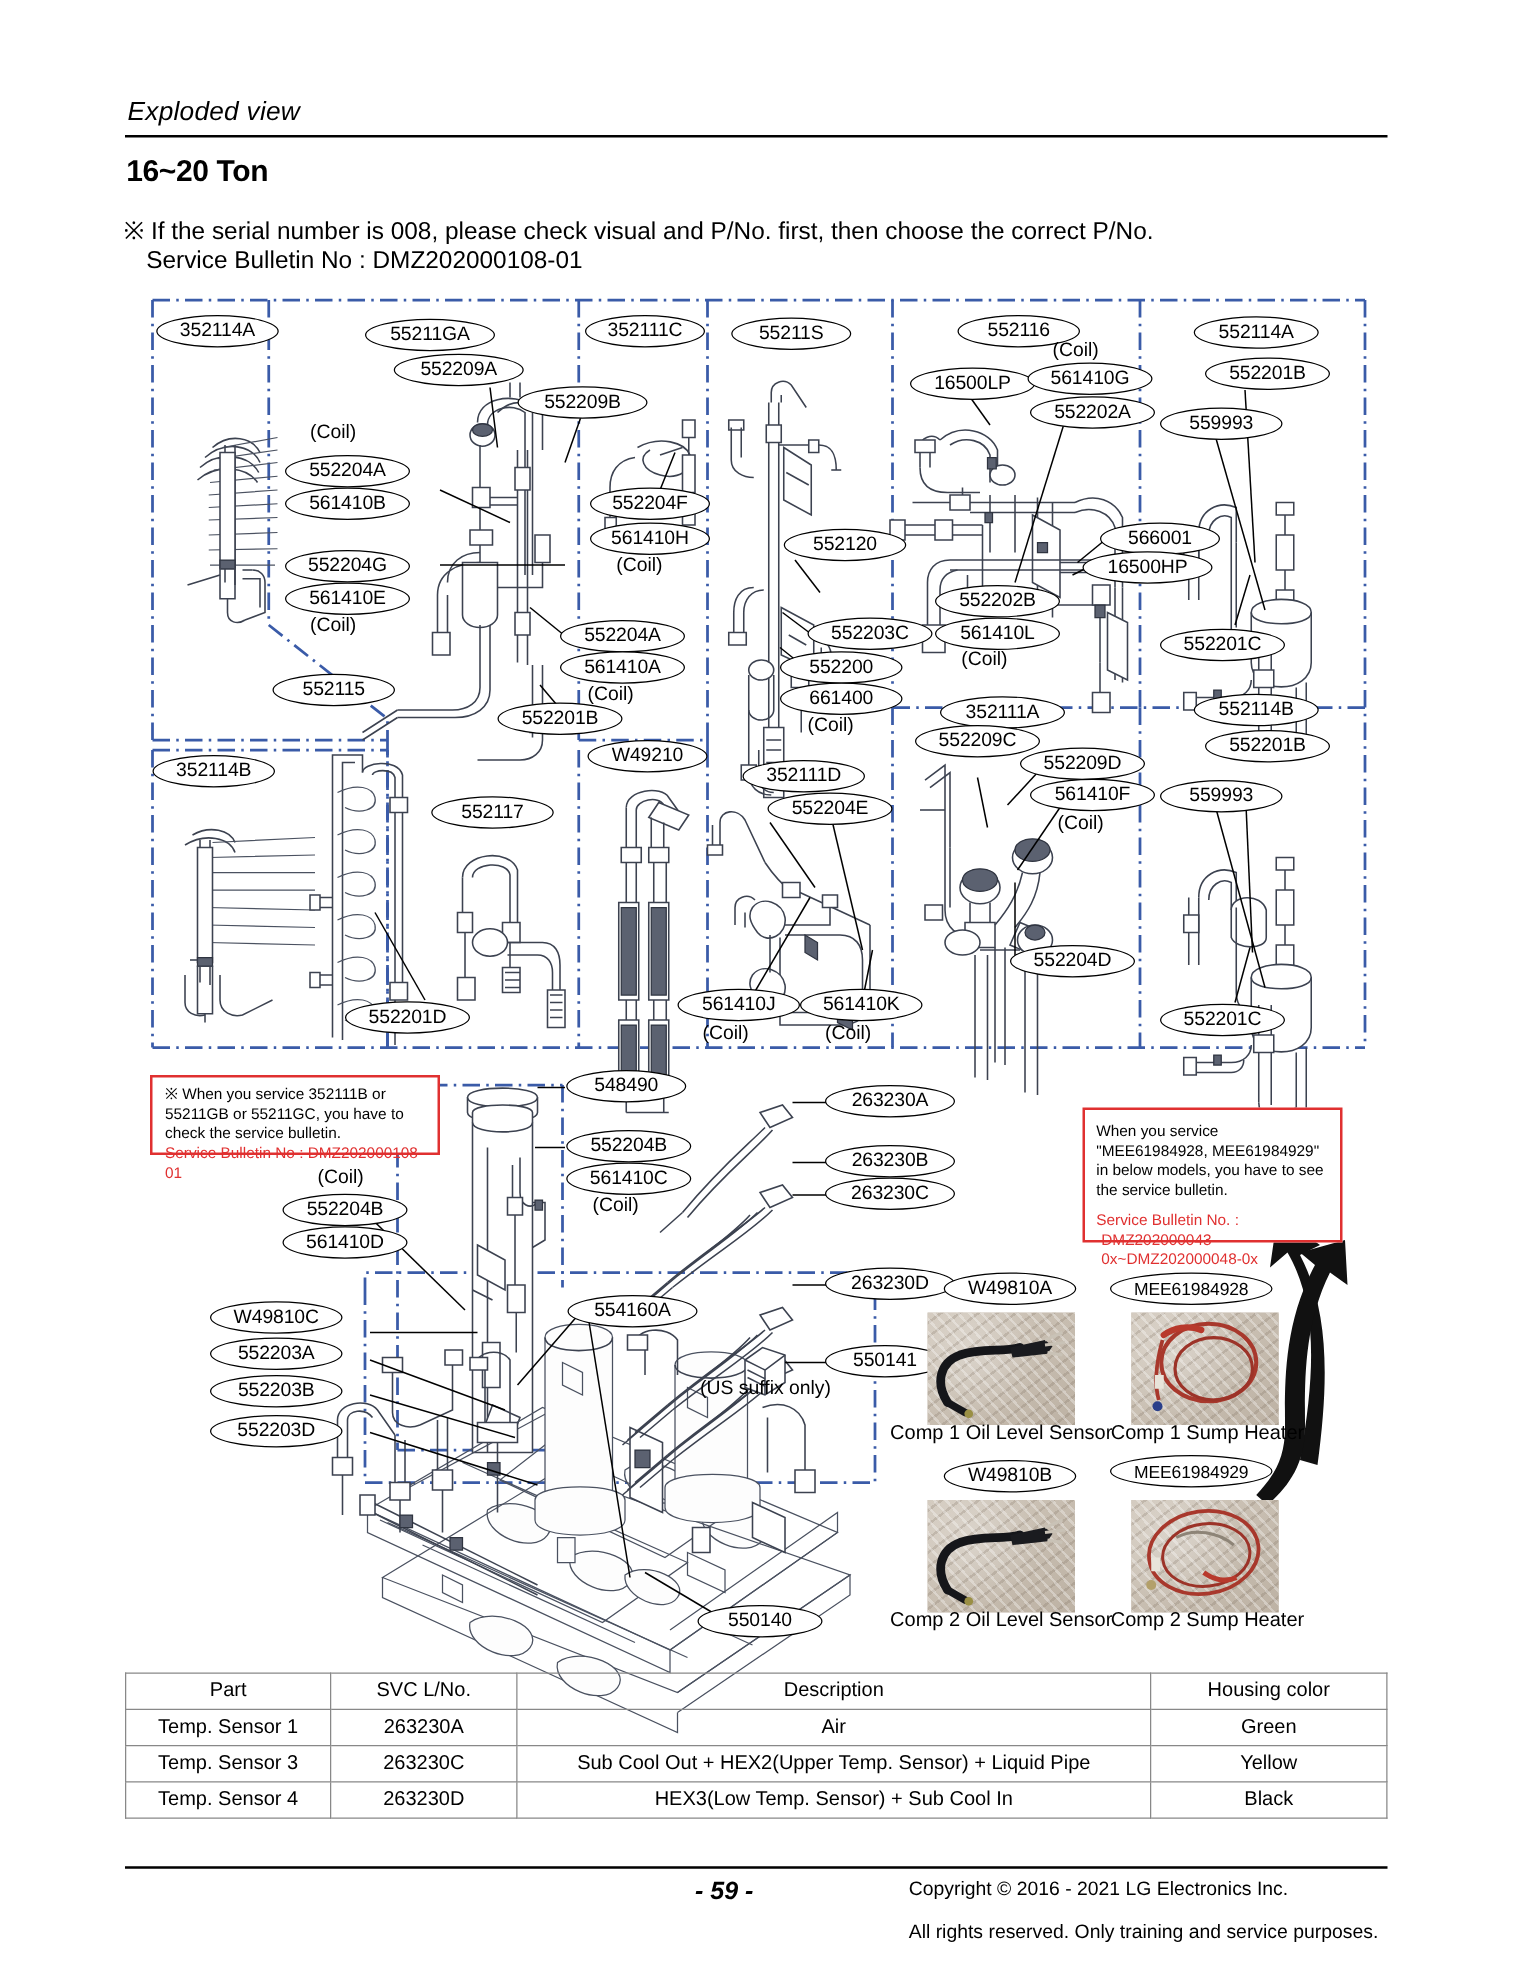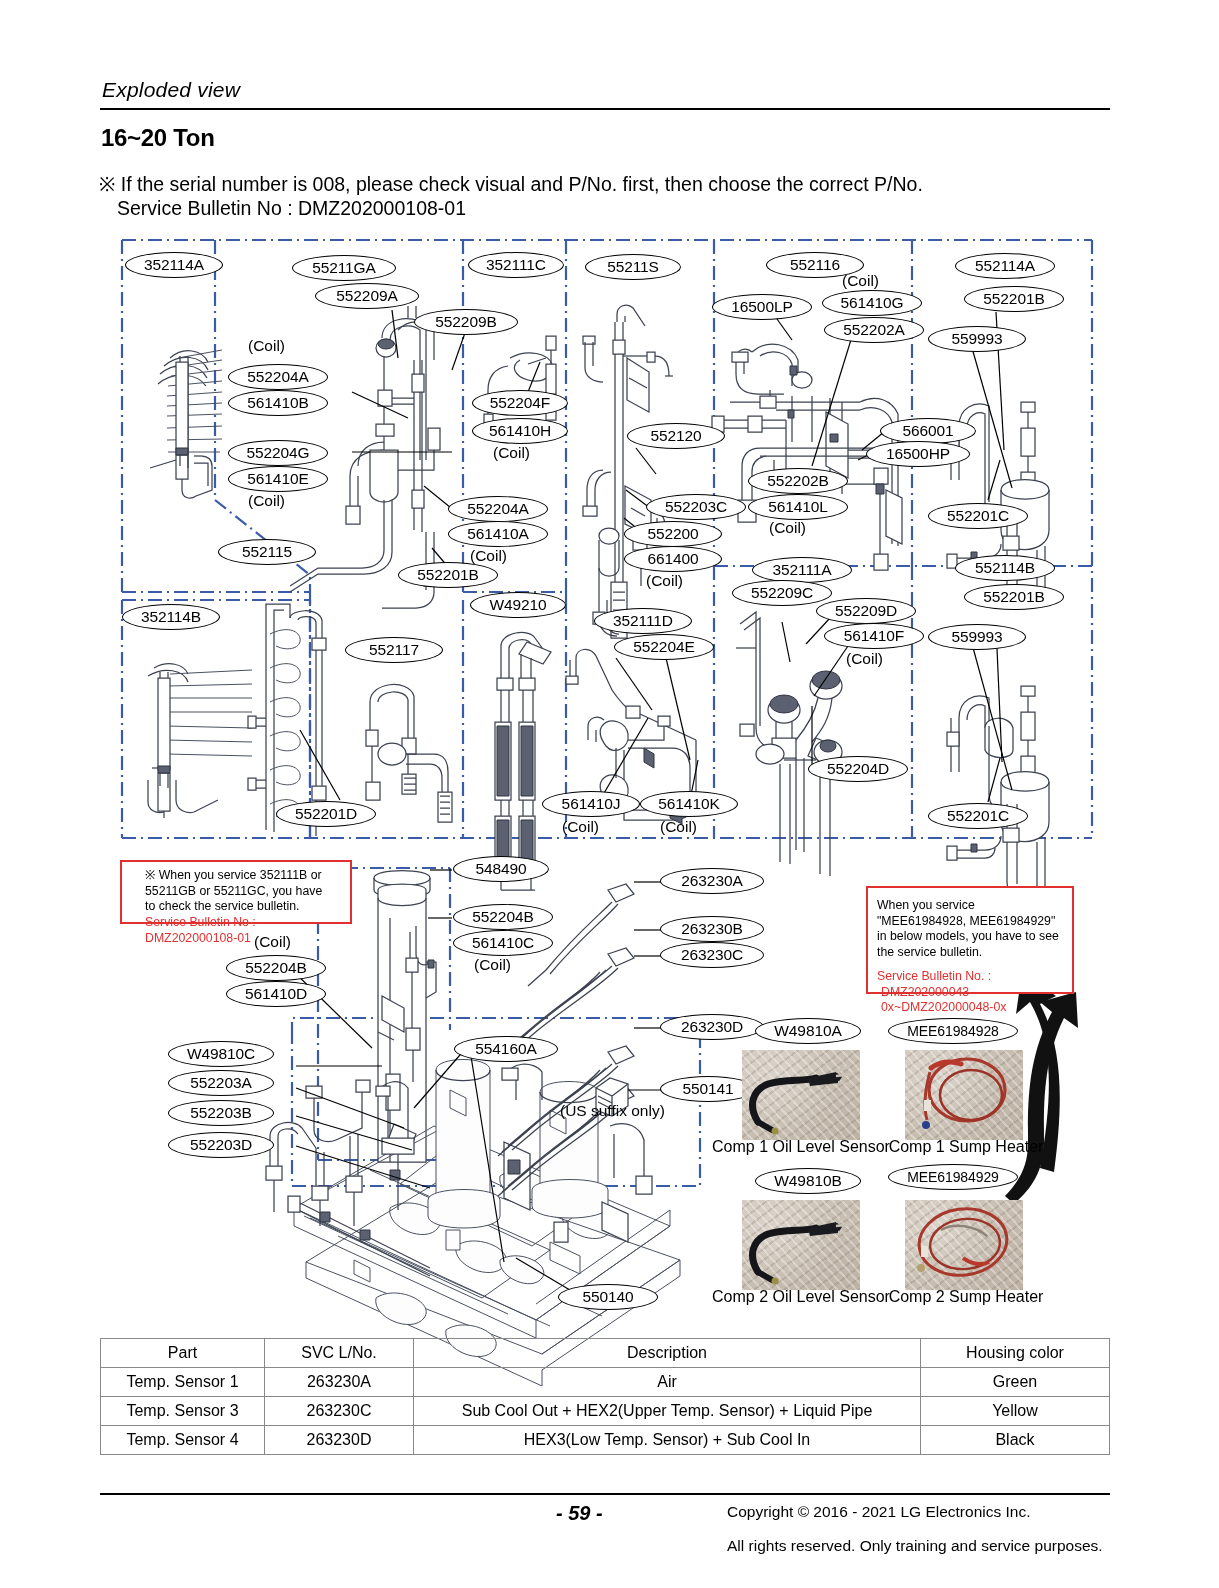--- a/index.html
+++ b/index.html
@@ -49,21 +49,21 @@
   }
   .lbl.sm{ font-size:14px; }
 
   .plain{
     position:absolute; font-size:15.5px; white-space:nowrap;
   }
 
   
   .rednote{
     position:absolute; border:2px solid #e03030; background:#fff;
-    box-sizing:border-box; padding:6px 23px;
+    box-sizing:border-box; padding:6px 10px;
   }
   .rednote .blk{ font-size:12.3px; line-height:1.28; color:#000; }
   .rednote .red{ font-size:12.3px; line-height:1.28; color:#e03030; }
 
   
   .photo{
     position:absolute; box-sizing:border-box;
     background:#cfc6bb;
     overflow:hidden;
   }
@@ -681,21 +681,21 @@
 
 <div class="lbl" style="left:594px;top:608px;width:98px;height:26px">352111D</div>
 <div class="lbl" style="left:614px;top:634px;width:100px;height:26px">552204E</div>
 <div class="lbl" style="left:542px;top:791px;width:98px;height:26px">561410J</div>
 <div class="plain" style="left:562px;top:818px">(Coil)</div>
 <div class="lbl" style="left:640px;top:791px;width:98px;height:26px">561410K</div>
 <div class="plain" style="left:660px;top:818px">(Coil)</div>
 
 <div class="lbl" style="left:766px;top:252px;width:98px;height:26px">552116</div>
 <div class="plain" style="left:842px;top:272px">(Coil)</div>
-<div class="lbl" style="left:712px;top:294px;width:100px;height:26px">16500LP</div>
+<div class="lbl" style="left:728px;top:294px;width:100px;height:26px">16500LP</div>
 <div class="lbl" style="left:822px;top:290px;width:100px;height:26px">561410G</div>
 <div class="lbl" style="left:824px;top:317px;width:100px;height:26px">552202A</div>
 <div class="lbl" style="left:880px;top:418px;width:96px;height:26px">566001</div>
 <div class="lbl" style="left:866px;top:441px;width:104px;height:26px">16500HP</div>
 <div class="lbl" style="left:748px;top:468px;width:100px;height:26px">552202B</div>
 <div class="lbl" style="left:748px;top:494px;width:100px;height:26px">561410L</div>
 <div class="plain" style="left:769px;top:519px">(Coil)</div>
 
 <div class="lbl" style="left:752px;top:557px;width:100px;height:26px">352111A</div>
 <div class="lbl" style="left:732px;top:580px;width:100px;height:26px">552209C</div>

